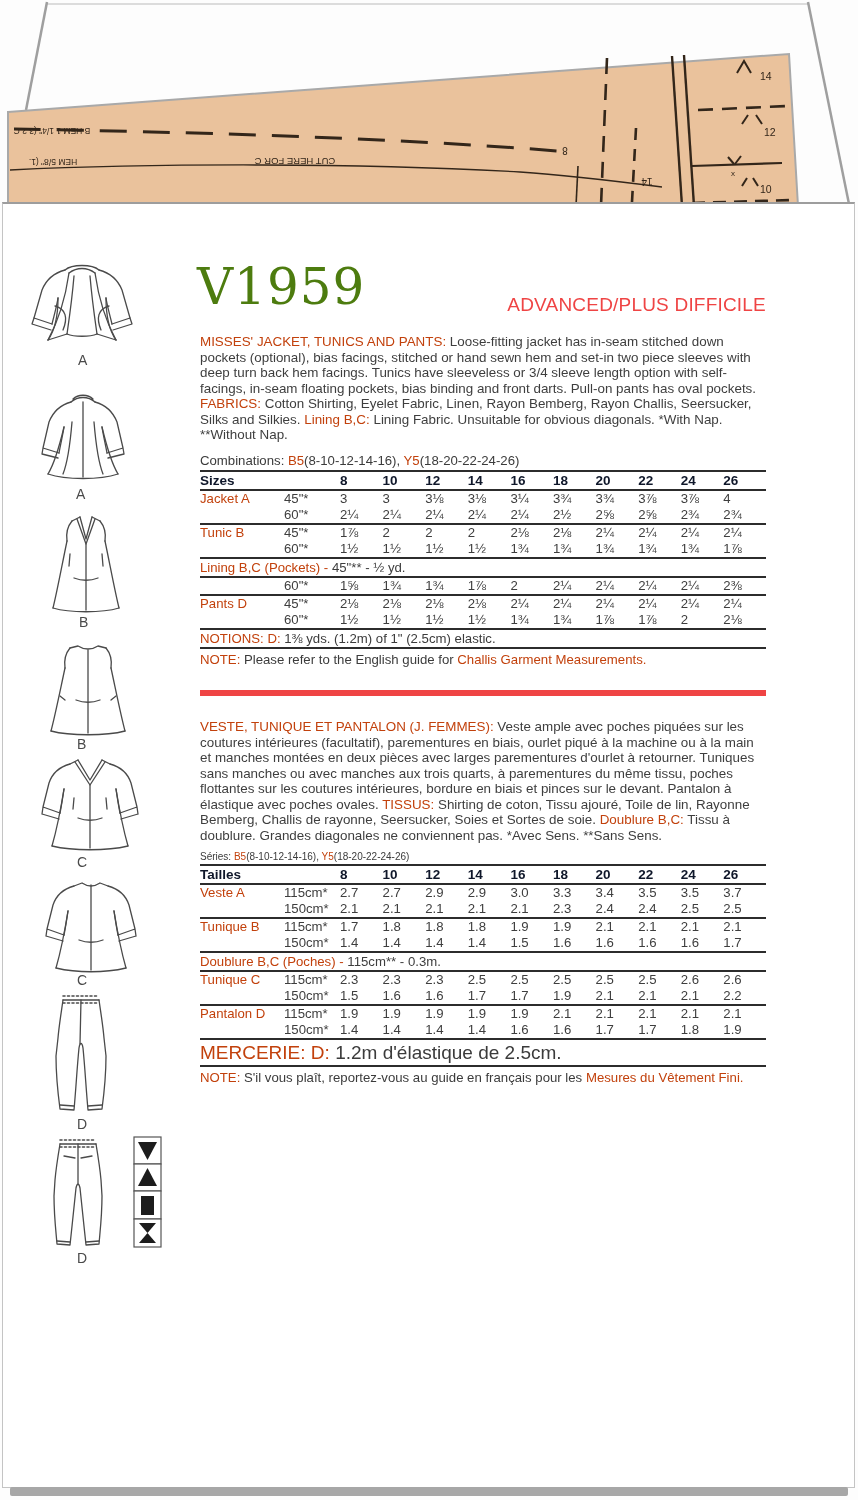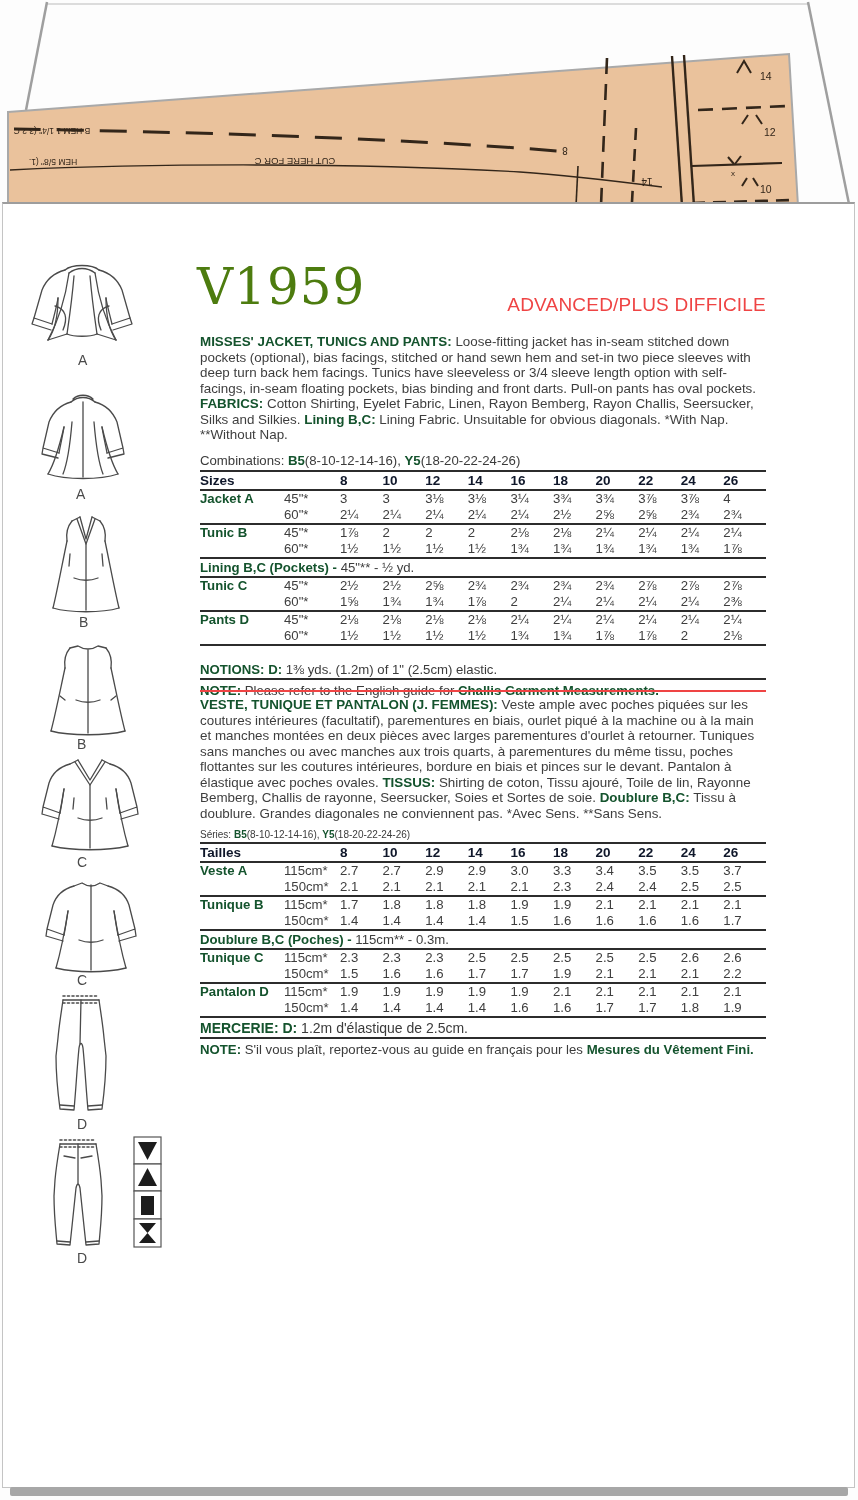--- a/index.html
+++ b/index.html
@@ -13,35 +13,35 @@
   
   .sketch{position:absolute;}
   .view-label{position:absolute;font-size:14px;color:#4a4a4a;}
   
   .title{position:absolute;left:197px;top:262px;font-family:"DejaVu Serif",serif;font-size:50px;
          line-height:1;color:#4d7c0f;letter-spacing:1px;}
   .level{position:absolute;left:400px;top:294px;width:366px;text-align:right;font-size:19px;
          color:#ef4444;letter-spacing:0.2px;}
   .para{font-size:13.4px;line-height:15.5px;color:#3e3e3e;text-align:left;}
   .desc-en{position:absolute;left:200px;top:334px;width:570px;}
-  .b{font-weight:bold;color:#14532d;}
+  .b{font-weight:normal;color:#c2410c;}
   .block-en{position:absolute;left:200px;top:453px;width:566px;}
-  .block-fr{position:absolute;left:200px;top:690px;width:566px;border-top:2px solid #ef4444;padding-top:5px;}
+  .block-fr{position:absolute;left:200px;top:690px;width:566px;border-top:6px solid #ef4444;padding-top:23px;}
   .combos{font-size:13.2px;margin:0 0 2px 0;}
   .series{font-size:10px;margin:8px 0 2px 0;}
   table.yardage{border-collapse:collapse;width:566px;table-layout:fixed;font-size:13.2px;
                 line-height:15px;color:#3e3e3e;}
   table.yardage td{padding:0 0 1px 0;vertical-align:top;}
   tr.hdr td{font-weight:bold;font-size:13.5px;color:#0f172a;
             border-top:2px solid #2c2c2c;border-bottom:2px solid #2c2c2c;padding:1px 0;}
   tr.g-end td{border-bottom:2px solid #2c2c2c;}
   tr.full td{border-bottom:2px solid #2c2c2c;padding:1px 0;}
-  .notions{border-bottom:2px solid #2c2c2c;font-size:13.2px;padding:16px 0 1px 0;}
+  .notions{border-bottom:2px solid #2c2c2c;font-size:13.2px;padding:1px 0 1px 0;}
   .note-line{font-size:13.2px;line-height:15.5px;padding:3px 0 0 0;}
-  .mercerie{border-bottom:2px solid #2c2c2c;font-size:14px;padding:2px 0 1px 0;}
+  .mercerie{border-bottom:2px solid #2c2c2c;font-size:19px;padding:2px 0 1px 0;}
 </style>
 </head>
 <body>
 
 <div class="scene">
 
   <svg width="858" height="212" viewBox="0 0 858 212" style="position:absolute;left:0;top:0;">
     <line x1="46" y1="4" x2="809" y2="4" stroke="#dcdcdc" stroke-width="2"></line>
     <line x1="47" y1="2" x2="26" y2="110" stroke="#9f9f9f" stroke-width="2.5"></line>
     <line x1="808" y1="2" x2="849" y2="204" stroke="#9f9f9f" stroke-width="2.5"></line>
@@ -308,34 +308,20 @@
             <td>1¾</td>
             <td>1¾</td>
             <td>1¾</td>
             <td>1¾</td>
             <td>1¾</td>
             <td>1⅞</td>
       </tr>
       <tr class="full">
         <td colspan="12"><span class="b">Lining B,C (Pockets) - </span><span>45"** - ½ yd.</span></td>
       </tr>
-      <tr>
-        <td class="b">Tunic C</td>
-            <td>45"*</td>
-        <td>2½</td>
-            <td>2½</td>
-            <td>2⅝</td>
-            <td>2¾</td>
-            <td>2¾</td>
-            <td>2¾</td>
-            <td>2¾</td>
-            <td>2⅞</td>
-            <td>2⅞</td>
-            <td>2⅞</td>
-      </tr>
       <tr class="g-end">
         <td></td>
             <td>60"*</td>
         <td>1⅝</td>
             <td>1¾</td>
             <td>1¾</td>
             <td>1⅞</td>
             <td>2</td>
             <td>2¼</td>
             <td>2¼</td>

